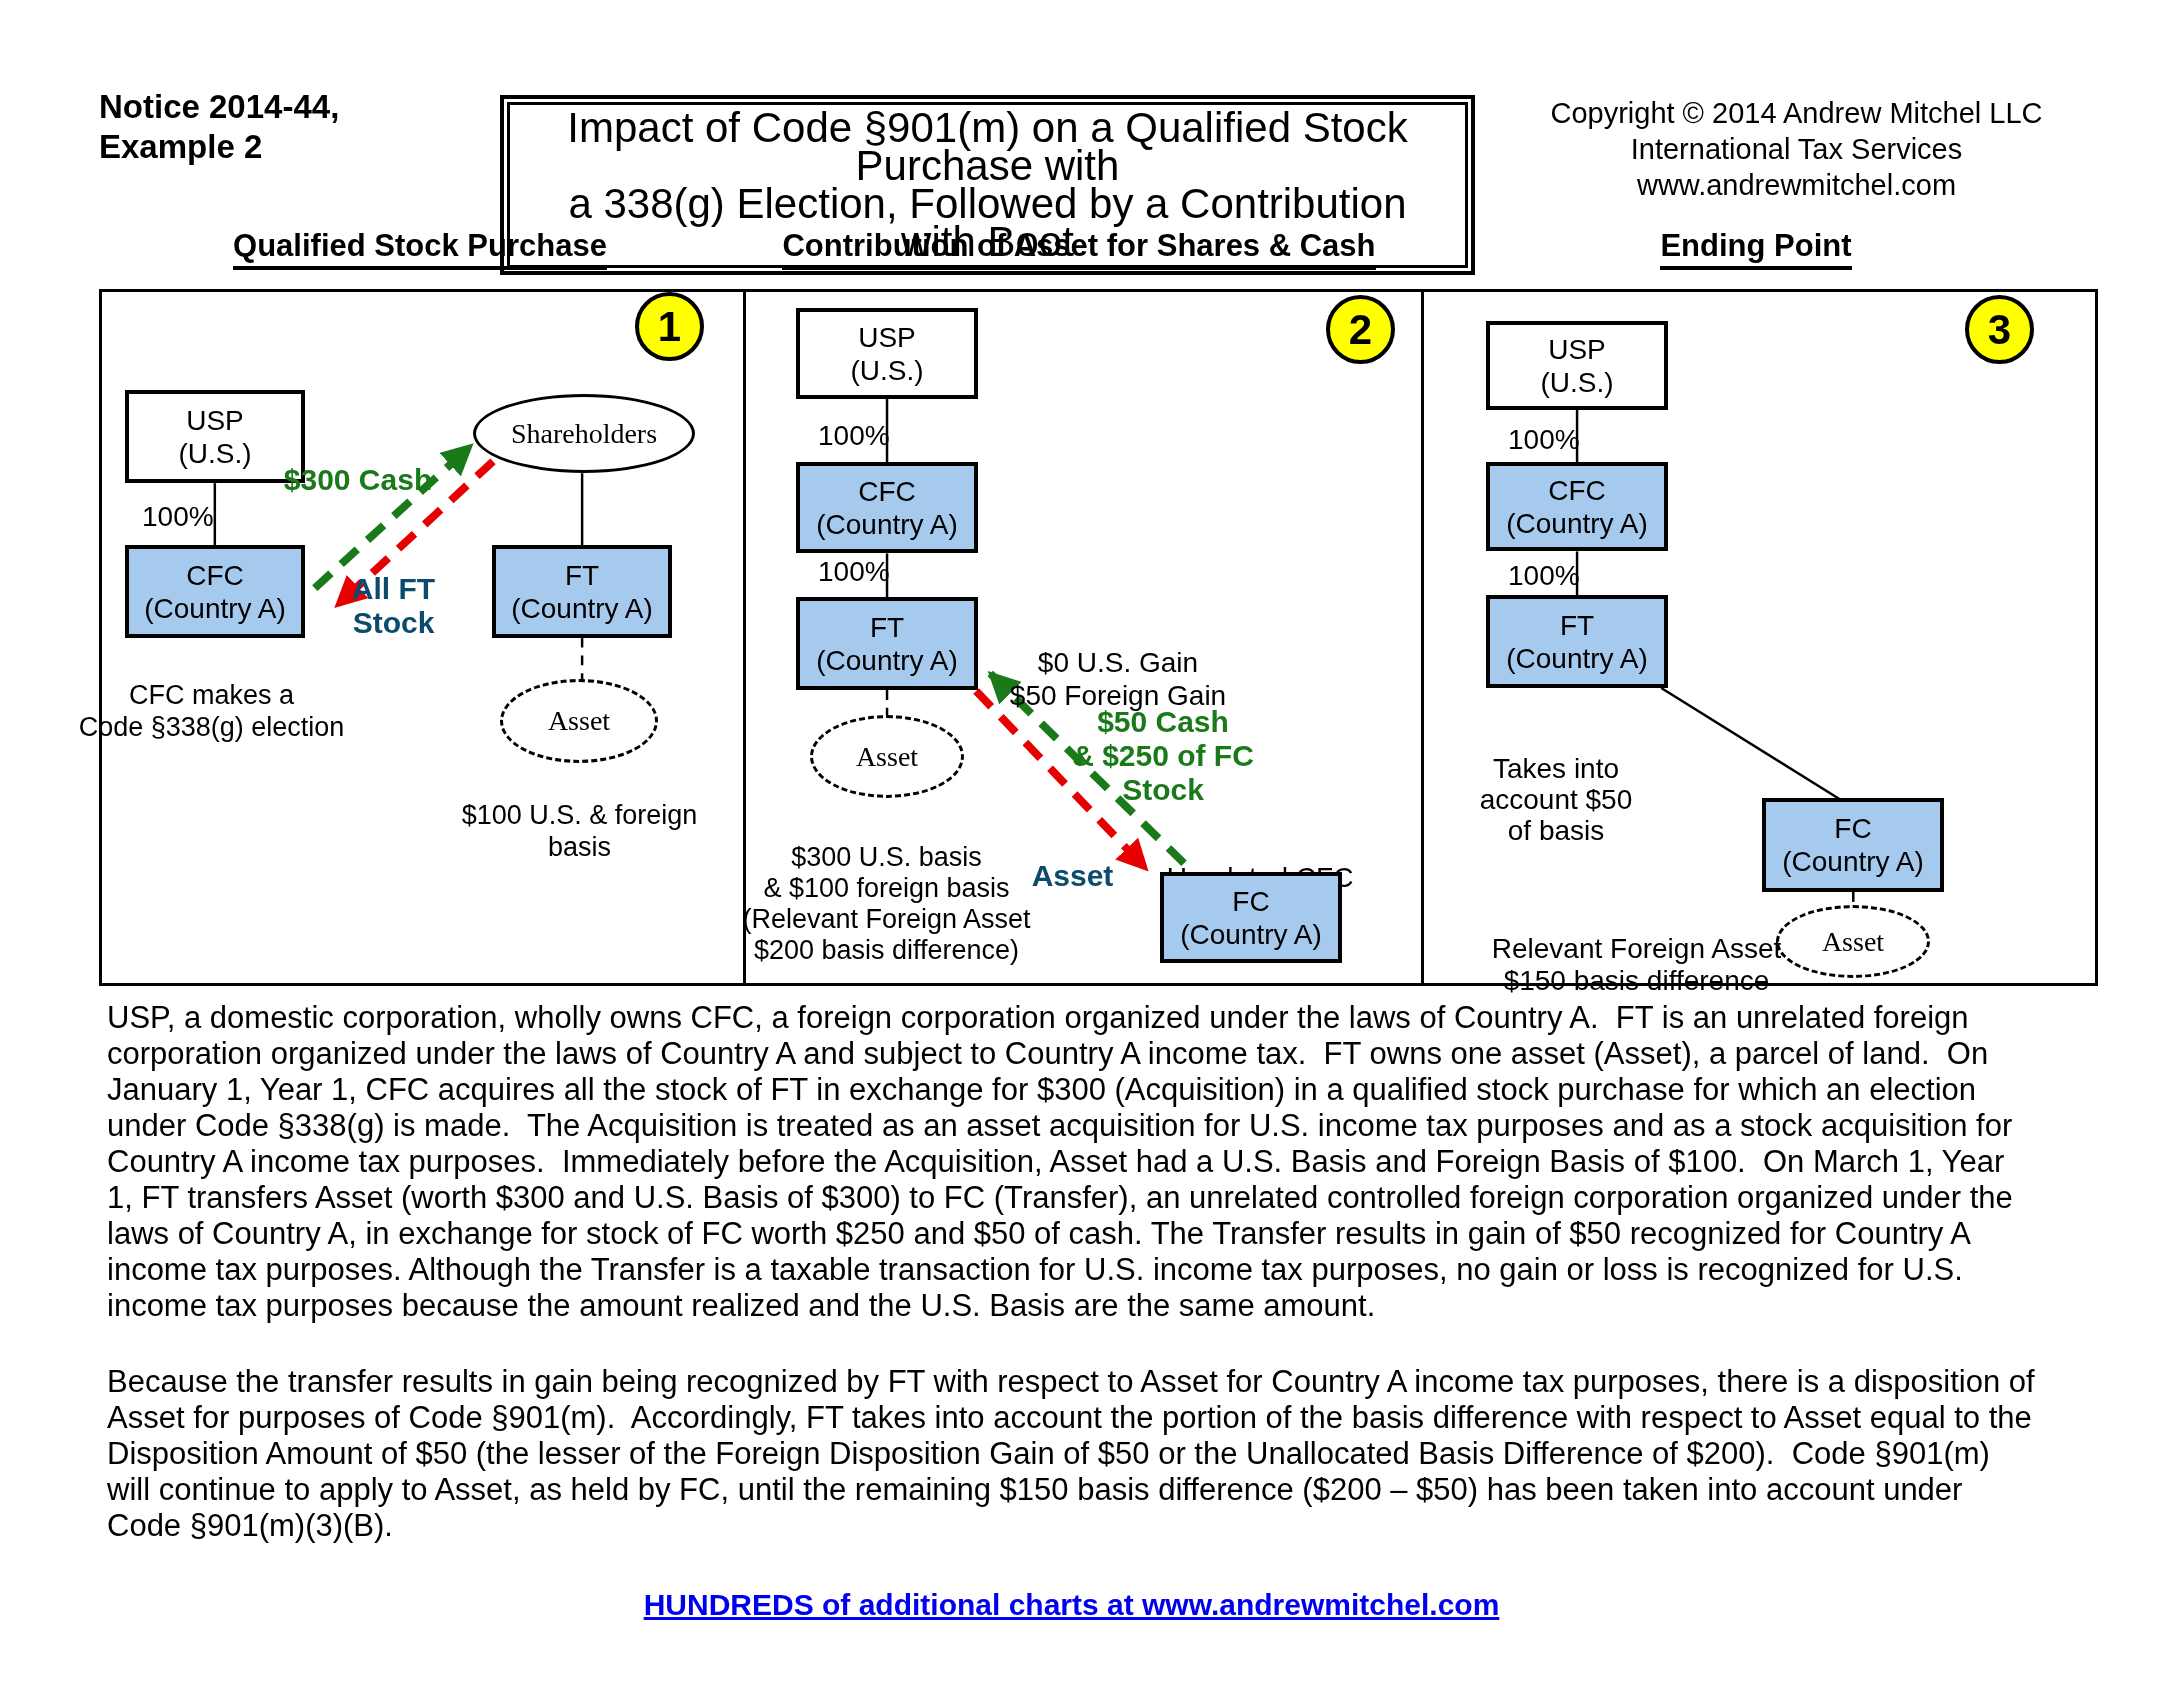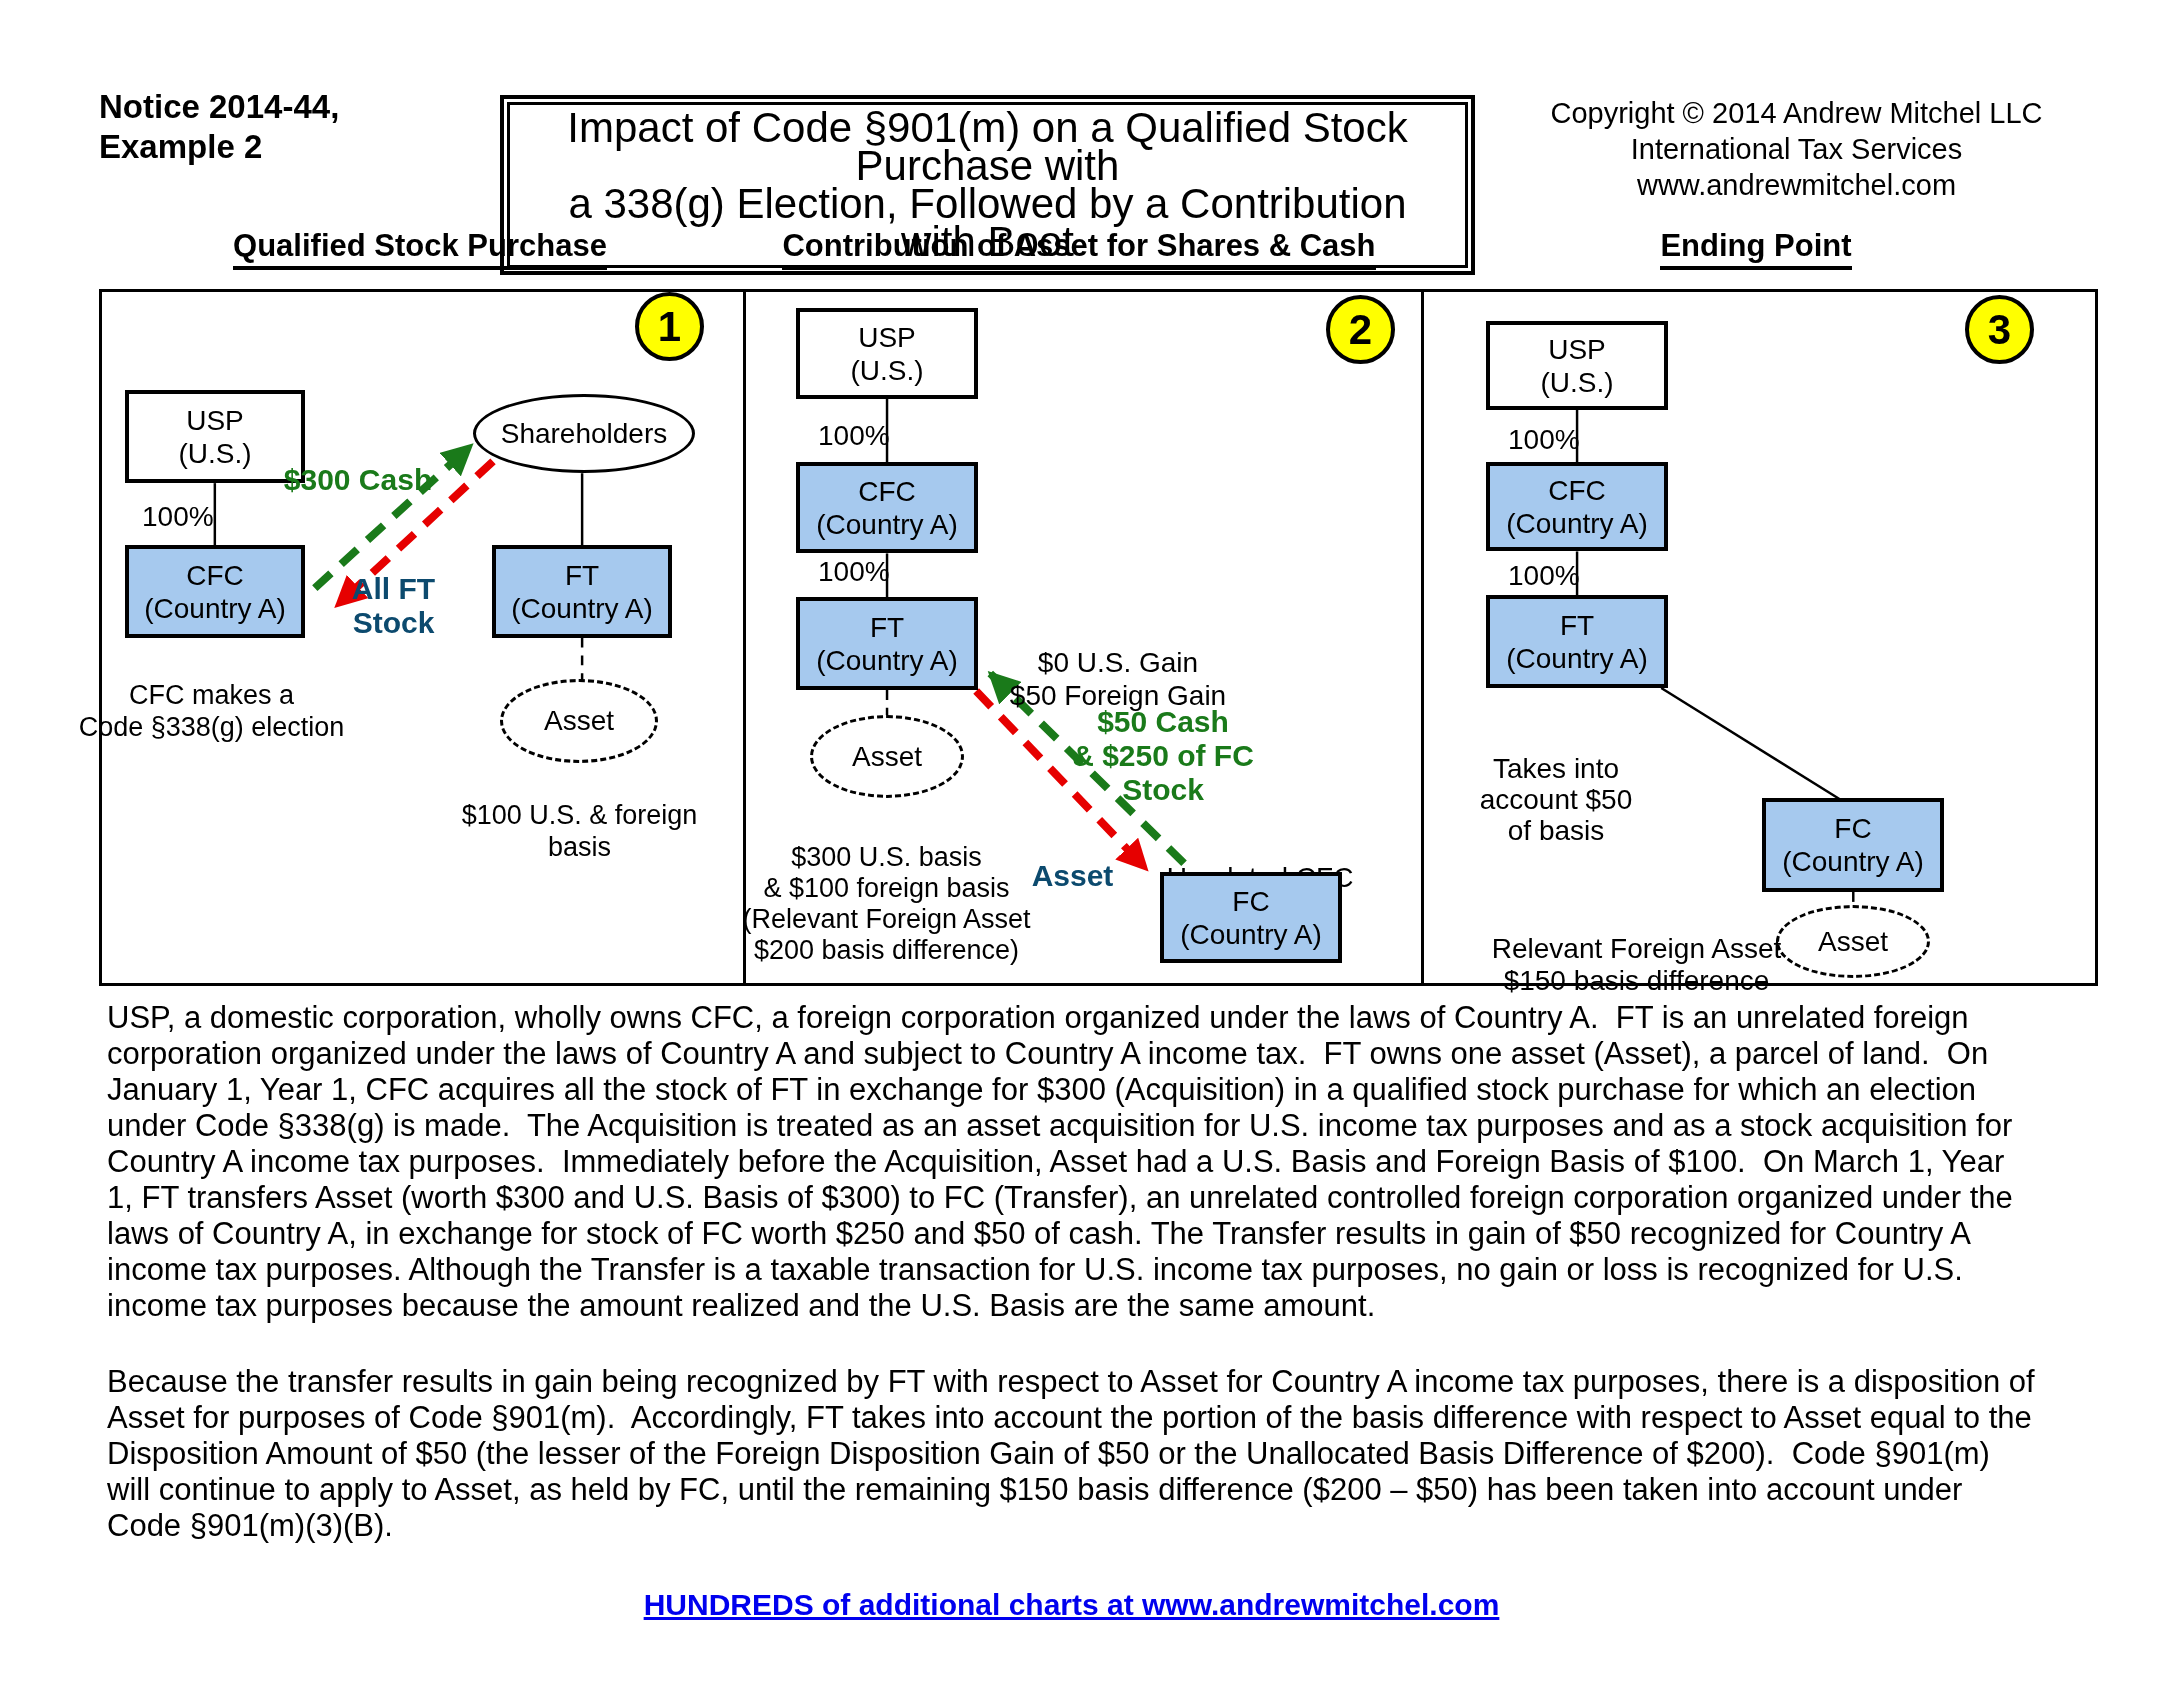--- a/index.html
+++ b/index.html
@@ -7,21 +7,21 @@
        font-family:"Liberation Sans", sans-serif;color:#000;}
   .abs{position:absolute;}
   .ml{white-space:pre-line;}
   .panel{position:absolute;border:3px solid #000;background:#fff;z-index:0;}
   #overlay{position:absolute;left:0;top:0;z-index:1;pointer-events:none;}
   .el{position:absolute;z-index:2;}
   .box{border:4px solid #000;background:#fff;display:flex;align-items:center;justify-content:center;
        text-align:center;font-size:28px;line-height:33px;box-sizing:border-box;}
   .blue{background:#A6C9EE;}
   .ellipse{border:3px solid #000;border-radius:50%;background:#fff;display:flex;align-items:center;
-       justify-content:center;text-align:center;font-size:28px;box-sizing:border-box;}
+       justify-content:center;text-align:center;font-size:28px;box-sizing:border-box;font-family:Liberation Serif, serif;}
   .dashed{border-style:dashed;}
   .badge{width:69px;height:69px;border-radius:50%;background:#FFFF00;border:4px solid #000;
        display:flex;align-items:center;justify-content:center;font-size:42px;font-weight:bold;box-sizing:border-box;}
   .lbl{font-size:27px;line-height:32px;text-align:center;margin-top:28px;}
   .pct{font-size:28px;text-align:center;}
   .green{color:#1a7a1a;font-weight:bold;font-size:30px;line-height:34px;text-align:center;}
   .red{color:#0c4a6e;font-weight:bold;font-size:30px;line-height:34px;text-align:center;}
   .colhead{font-size:31px;font-weight:bold;text-align:center;}
   .colhead span{border-bottom:4px solid #000;padding-bottom:3px;}
   .hdr-notice{font-size:33px;font-weight:bold;line-height:40px;}

